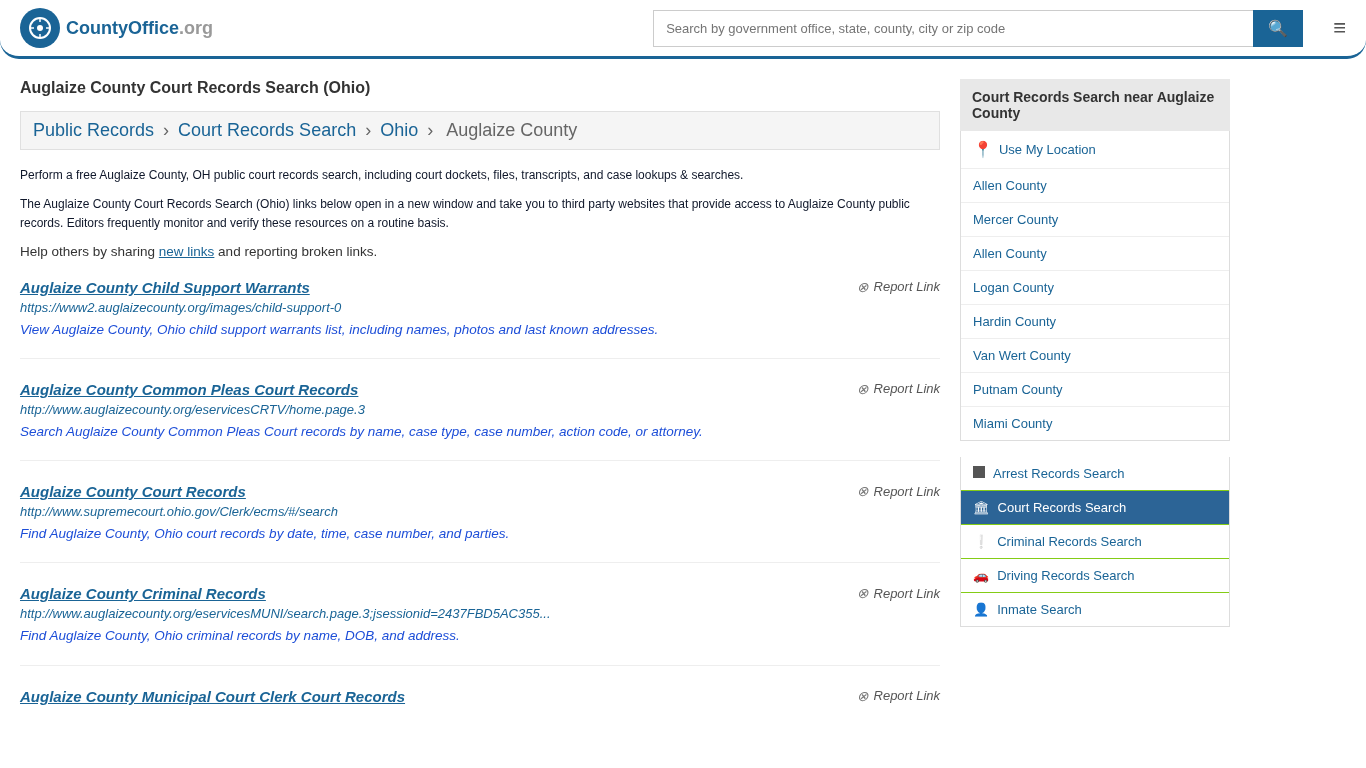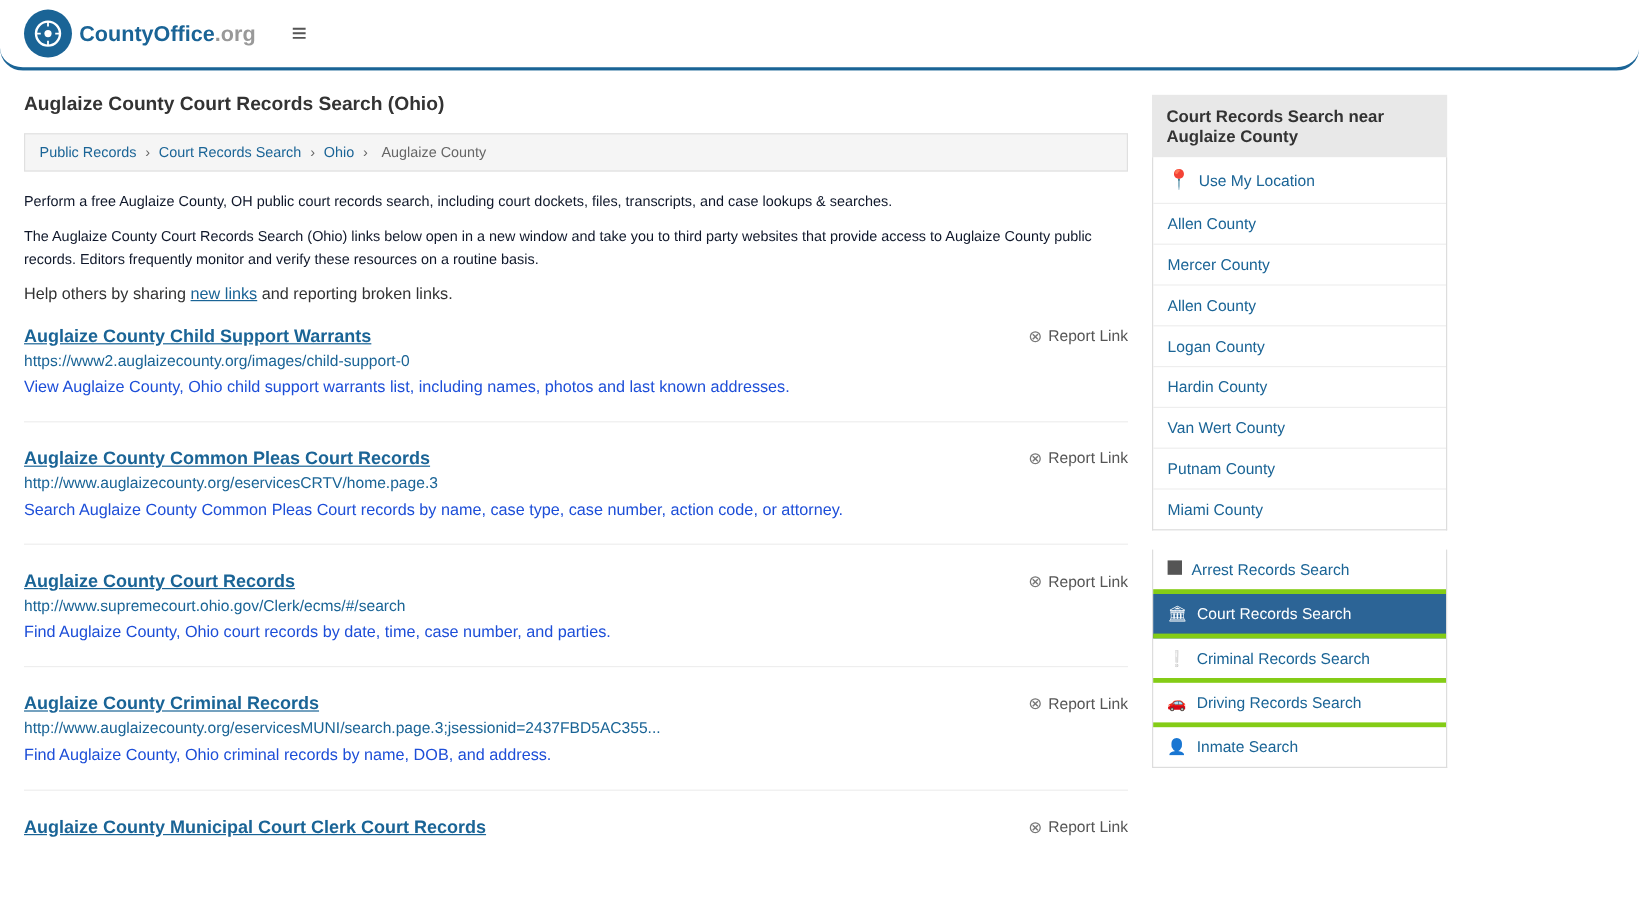--- a/index.html
+++ b/index.html
@@ -87,21 +87,21 @@
     .page-title {
       font-size: 16px;
       font-weight: bold;
       color: #333;
       margin-bottom: 14px;
     }
 
     .breadcrumb {
       background: #f5f5f5;
       padding: 8px 12px;
-      font-size: 12px;
+      font-size: 18px;
       margin-bottom: 16px;
       border: 1px solid #e0e0e0;
     }
     .breadcrumb a {
       color: #1a6496;
       text-decoration: none;
     }
     .breadcrumb span { color: #666; margin: 0 4px; }
 
     .description {
@@ -116,20 +116,21 @@
       margin-bottom: 20px;
       color: #333;
     }
     .help-text a { color: #1a6496; }
 
     
     .result-item {
       margin-bottom: 22px;
       padding-bottom: 18px;
       border-bottom: 1px solid #eee;
+      font-style: italic;
     }
     .result-item:last-child { border-bottom: none; }
 
     .result-header {
       display: flex;
       justify-content: space-between;
       align-items: flex-start;
       margin-bottom: 4px;
     }
     .result-title {
@@ -159,21 +160,21 @@
       margin-bottom: 5px;
     }
     .result-desc {
       font-size: 13.5px;
       color: #1d4ed8;
       line-height: 1.5;
     }
 
     
     .right-sidebar {
-      width: 246px;
+      width: 270px;
       flex-shrink: 0;
     }
 
     .sidebar-section {
       margin-bottom: 16px;
     }
 
     .sidebar-heading {
       background: #e8e8e8;
       padding: 10px 12px;
@@ -212,21 +213,21 @@
     
     .pub-records-list {
       border: 1px solid #ddd;
       border-top: none;
     }
     .pub-record-item {
       display: flex;
       align-items: center;
       gap: 8px;
       padding: 9px 12px;
-      border-bottom: 4px solid #84cc16;
+      border-bottom: 1px solid #84cc16;
       font-size: 13px;
       cursor: pointer;
     }
     .pub-record-item:last-child { border-bottom: none; }
     .pub-record-item a {
       color: #1a6496;
       text-decoration: none;
     }
     .pub-record-item.active {
       background: #2c6496;
@@ -261,20 +262,26 @@
         <line x1="12" y1="2" x2="12" y2="6" stroke="white" stroke-width="1.5"></line>
         <line x1="12" y1="18" x2="12" y2="22" stroke="white" stroke-width="1.5"></line>
         <line x1="2" y1="12" x2="6" y2="12" stroke="white" stroke-width="1.5"></line>
         <line x1="18" y1="12" x2="22" y2="12" stroke="white" stroke-width="1.5"></line>
       </svg>
     </div>
     <span class="logo-text">
       <span>CountyOffice</span><span style="color:#999;">.org</span>
     </span>
   </div>
+  <div class="search-area">
+    <input class="search-input" type="text" placeholder="Search by government office, state, county, city or zip code" style="">
+    <button class="search-btn">
+      <span>🔍</span>
+    </button>
+  </div>
   <button class="menu-btn">
     <span>≡</span>
   </button>
 </header>
 
 <div class="main-content">
 
   <div class="left-content">
 
     <h1 class="page-title">Auglaize County Court Records Search (Ohio)</h1>

